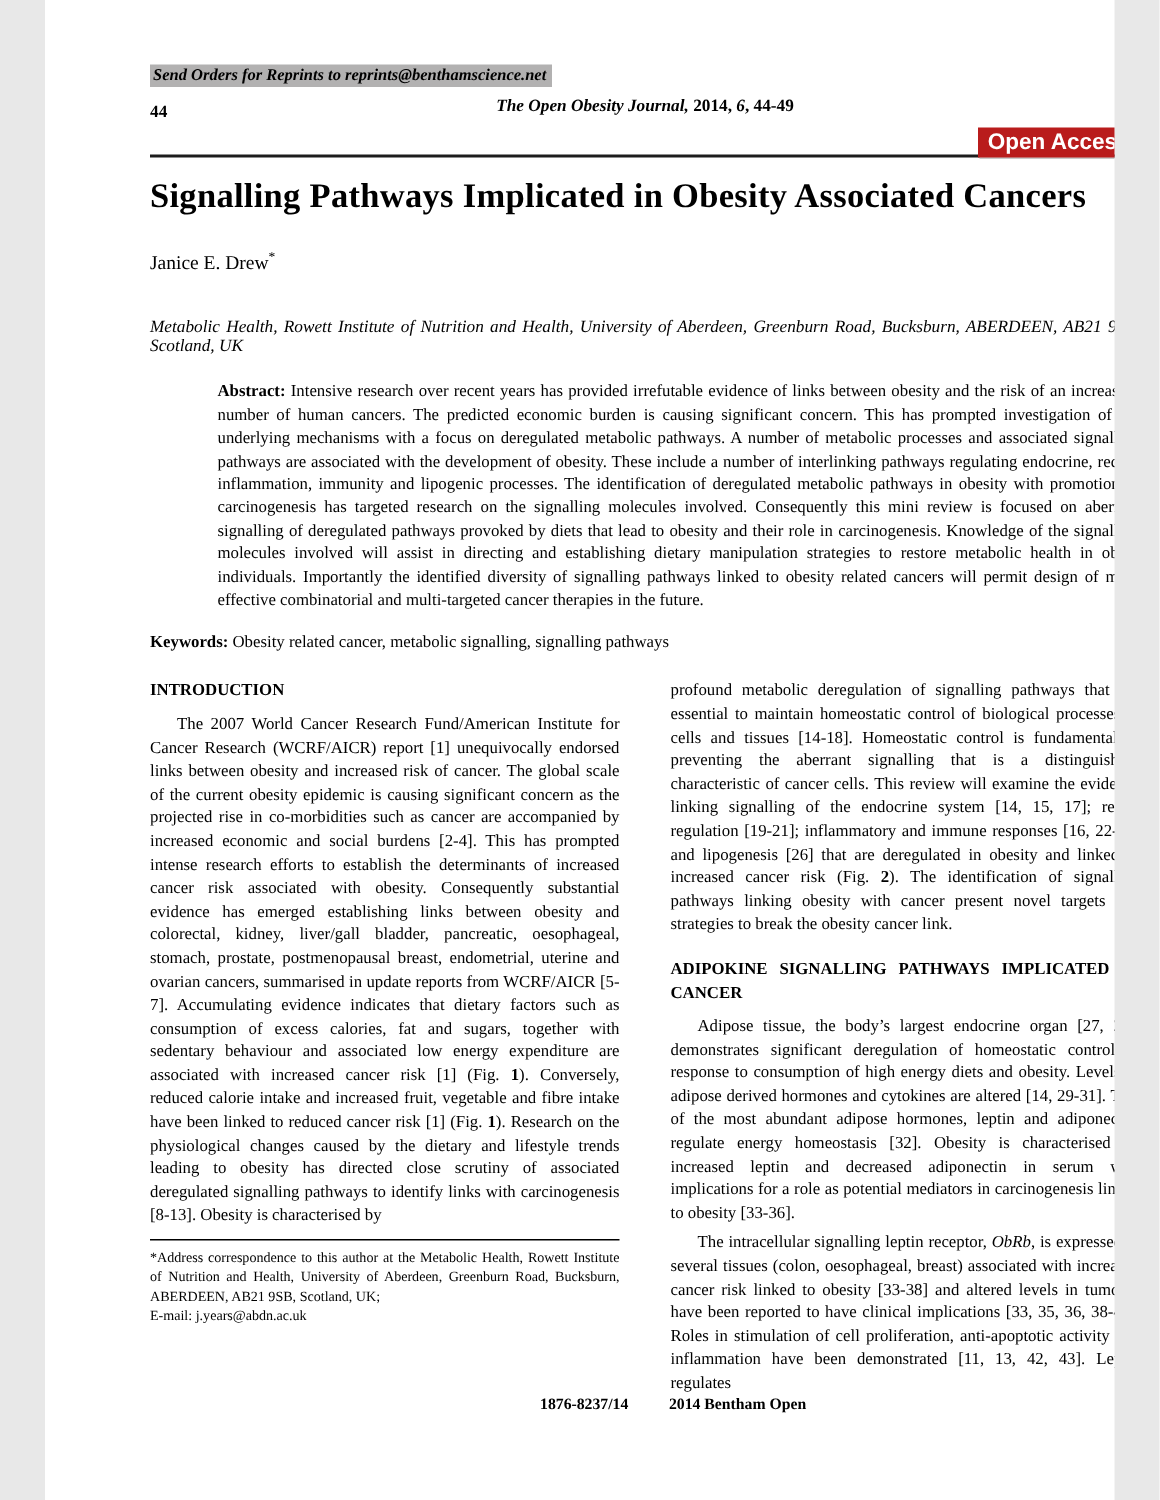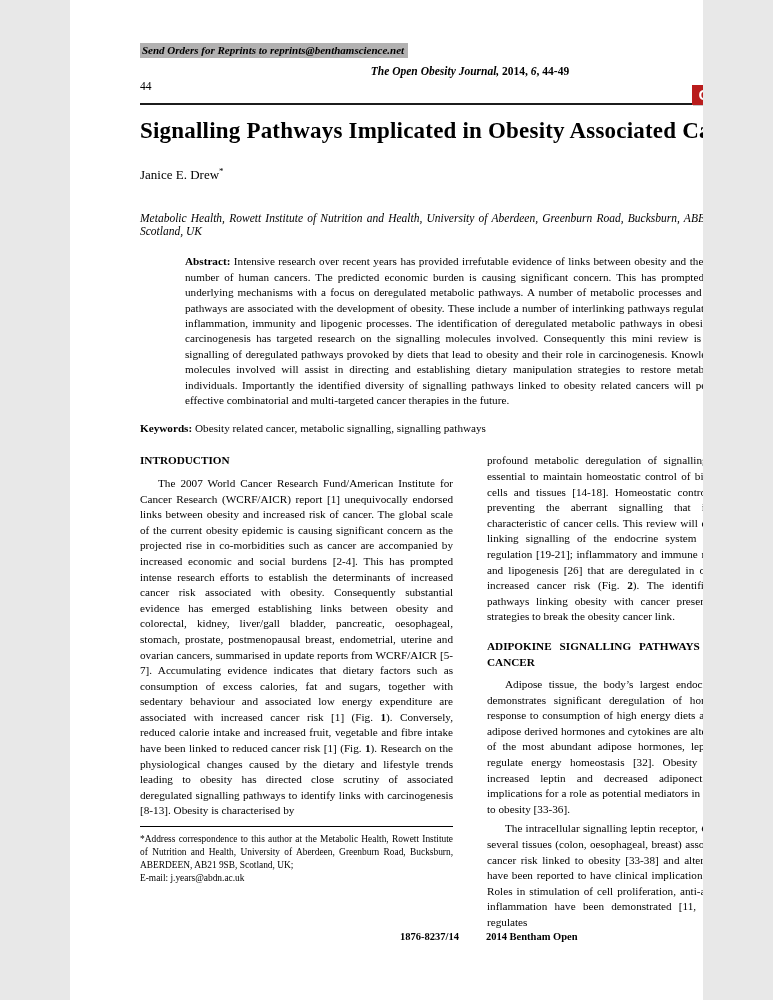--- a/index.html
+++ b/index.html
@@ -1,27 +1,27 @@
 <!DOCTYPE html>
 <html><head>
 <meta charset="utf-8">
 <style>
   * { margin:0; padding:0; box-sizing:border-box; }
   body { background:#e8e8e8; font-family:"Liberation Serif", serif; }
   .page {
-    position:relative; width:633px; height:1000px; margin:0 auto;
+    position:relative; width:713px; height:1000px; margin:0 auto;
     background:#ffffff; color:#000; overflow:hidden;
   }
   .content { position:absolute; left:70px; top:40px; width:660px; }
 
   
   .reprint-band { display:inline-block; background:#b2b1b1; font-size:11px;
     font-weight:bold; font-style:italic; padding:1px 4px 2px 2px; }
   .journal-row { position:relative; margin-top:7px; height:15px; font-size:11.5px; }
-  .page-number { position:absolute; left:0; top:15px; font-weight:normal; }
+  .page-number { position:absolute; left:0; top:4px; font-weight:bold; }
   .journal-citation { text-align:center; font-weight:bold; }
   .badge-row { text-align:right; margin-top:5px; margin-bottom:-2px; position:relative; z-index:2; }
   .open-access-badge { display:inline-block; background:#b91c1c; color:#ffffff;
     font-family:"Liberation Sans", sans-serif; font-weight:bold; font-size:15px;
     padding:1px 7px 2px 7px; box-shadow:1px 1px 0 #c9c9c9; }
   .header-rule { border:none; border-top:2.4px solid #1c1c1c; position:relative; z-index:1; }
 
   
   .article-title { font-size:23px; font-weight:bold; margin-top:13px; letter-spacing:0.2px; }
   .author-line { margin-top:22px; font-size:13px; }

